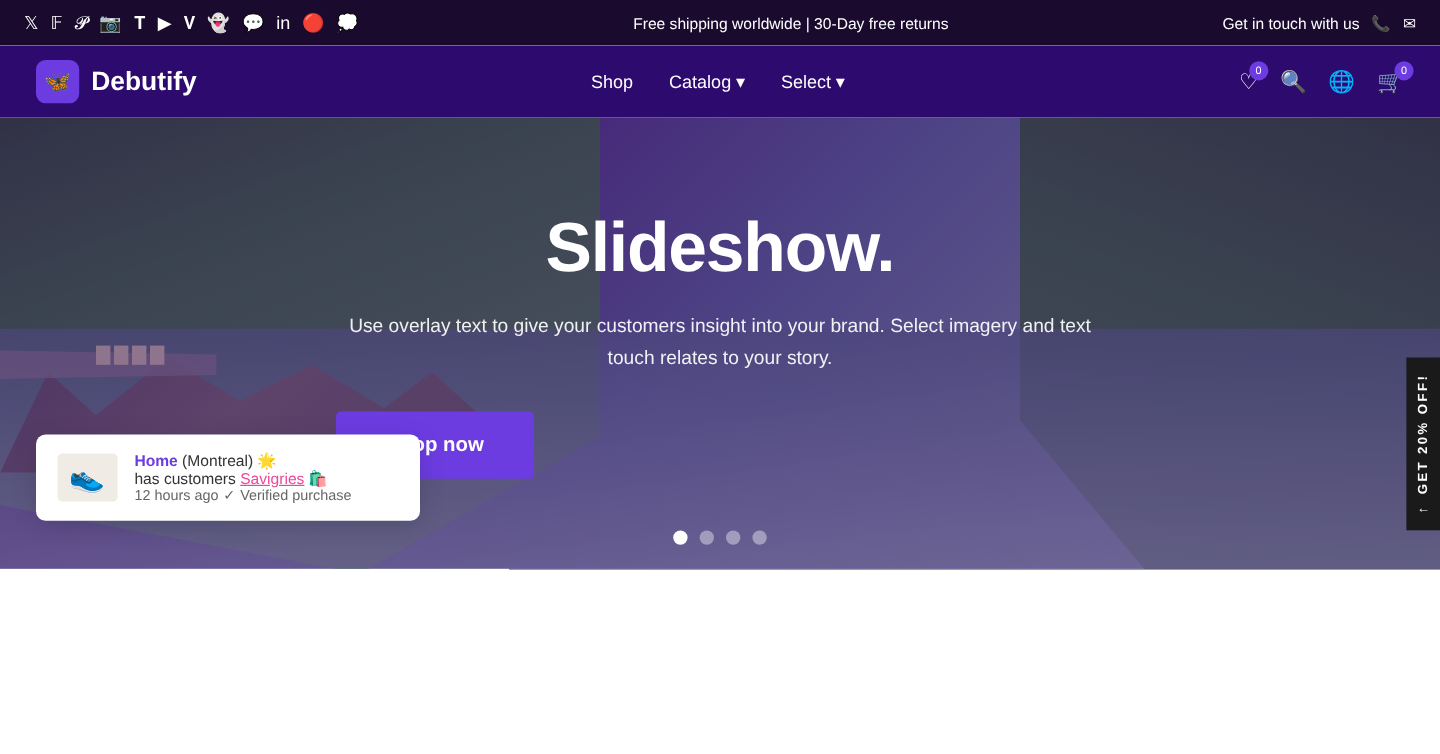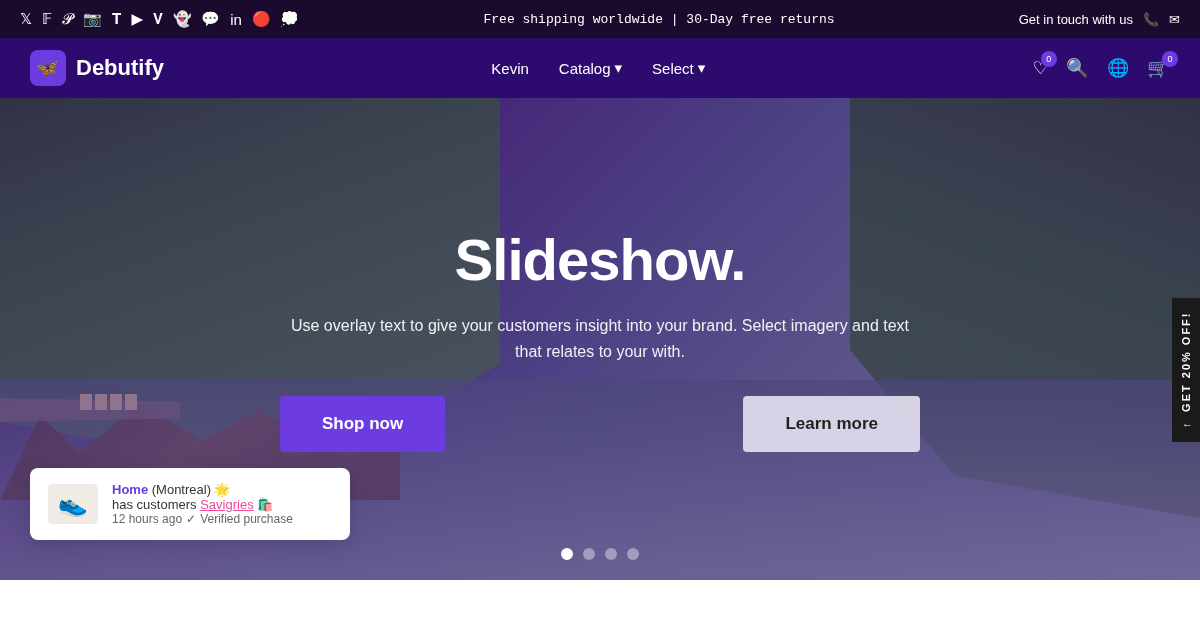--- a/index.html
+++ b/index.html
@@ -11,21 +11,21 @@
       color: white;
       display: flex;
       align-items: center;
       justify-content: space-between;
       padding: 0 20px;
       height: 38px;
       font-size: 13px;
     }
     .top-bar-social { display: flex; gap: 10px; align-items: center; }
     .top-bar-social span { font-size: 15px; cursor: pointer; }
-    .top-bar-center { text-align: left; font-family: Liberation Mono, monospace; }
+    .top-bar-center { text-align: left; }
     .top-bar-right { display: flex; gap: 10px; }
 
     
     .header {
       background: #2d0a6e;
       display: flex;
       align-items: center;
       justify-content: space-between;
       padding: 0 30px;
       height: 60px;
@@ -52,21 +52,21 @@
       font-size: 9px;
       width: 16px; height: 16px;
       border-radius: 50%;
       display: flex; align-items: center; justify-content: center;
     }
 
     
     .hero {
       position: relative;
       width: 1200px;
-      height: 482px;
+      height: 376px;
       overflow: hidden;
       display: flex;
       align-items: center;
       justify-content: center;
     }
     .hero-bg {
       position: absolute;
       inset: 0;
       background: linear-gradient(135deg, #3a1a5e 0%, #4a2080 20%, #5b6ba0 50%, #7a8faa 70%, #9aafca 100%);
     }
@@ -261,21 +261,21 @@
     <span>✉</span>
   </div>
 </div>
 
 <div class="header">
   <div class="logo">
     <div class="logo-icon">🦋</div>
     <span>Debutify</span>
   </div>
   <nav class="nav">
-    <span class="nav-item">Kevin</span>
+    <span class="nav-item">Shop</span>
     <span class="nav-item">
       <span>Catalog</span>
       <span>▾</span>
     </span>
     <span class="nav-item">
       <span>Select</span>
       <span>▾</span>
     </span>
   </nav>
   <div class="nav-icons">
@@ -302,24 +302,23 @@
   <div class="buildings">
     <div class="building"></div>
     <div class="building"></div>
     <div class="building"></div>
     <div class="building"></div>
   </div>
   <div class="purple-tint"></div>
 
   <div class="hero-content">
     <h1 class="hero-title">Slideshow.</h1>
-    <p class="hero-subtitle">Use overlay text to give your customers insight into your brand. Select imagery and text that relates to your with.</p>
+    <p class="hero-subtitle">Use overlay text to give your customers insight into your brand. Select imagery and text touch relates to your story.</p>
     <div class="hero-buttons">
       <button class="btn-shop">Shop now</button>
-      <button class="btn-learn">Learn more</button>
     </div>
   </div>
 
   <div class="slideshow-dots">
     <div class="dot active"></div>
     <div class="dot"></div>
     <div class="dot"></div>
     <div class="dot"></div>
   </div>
 

